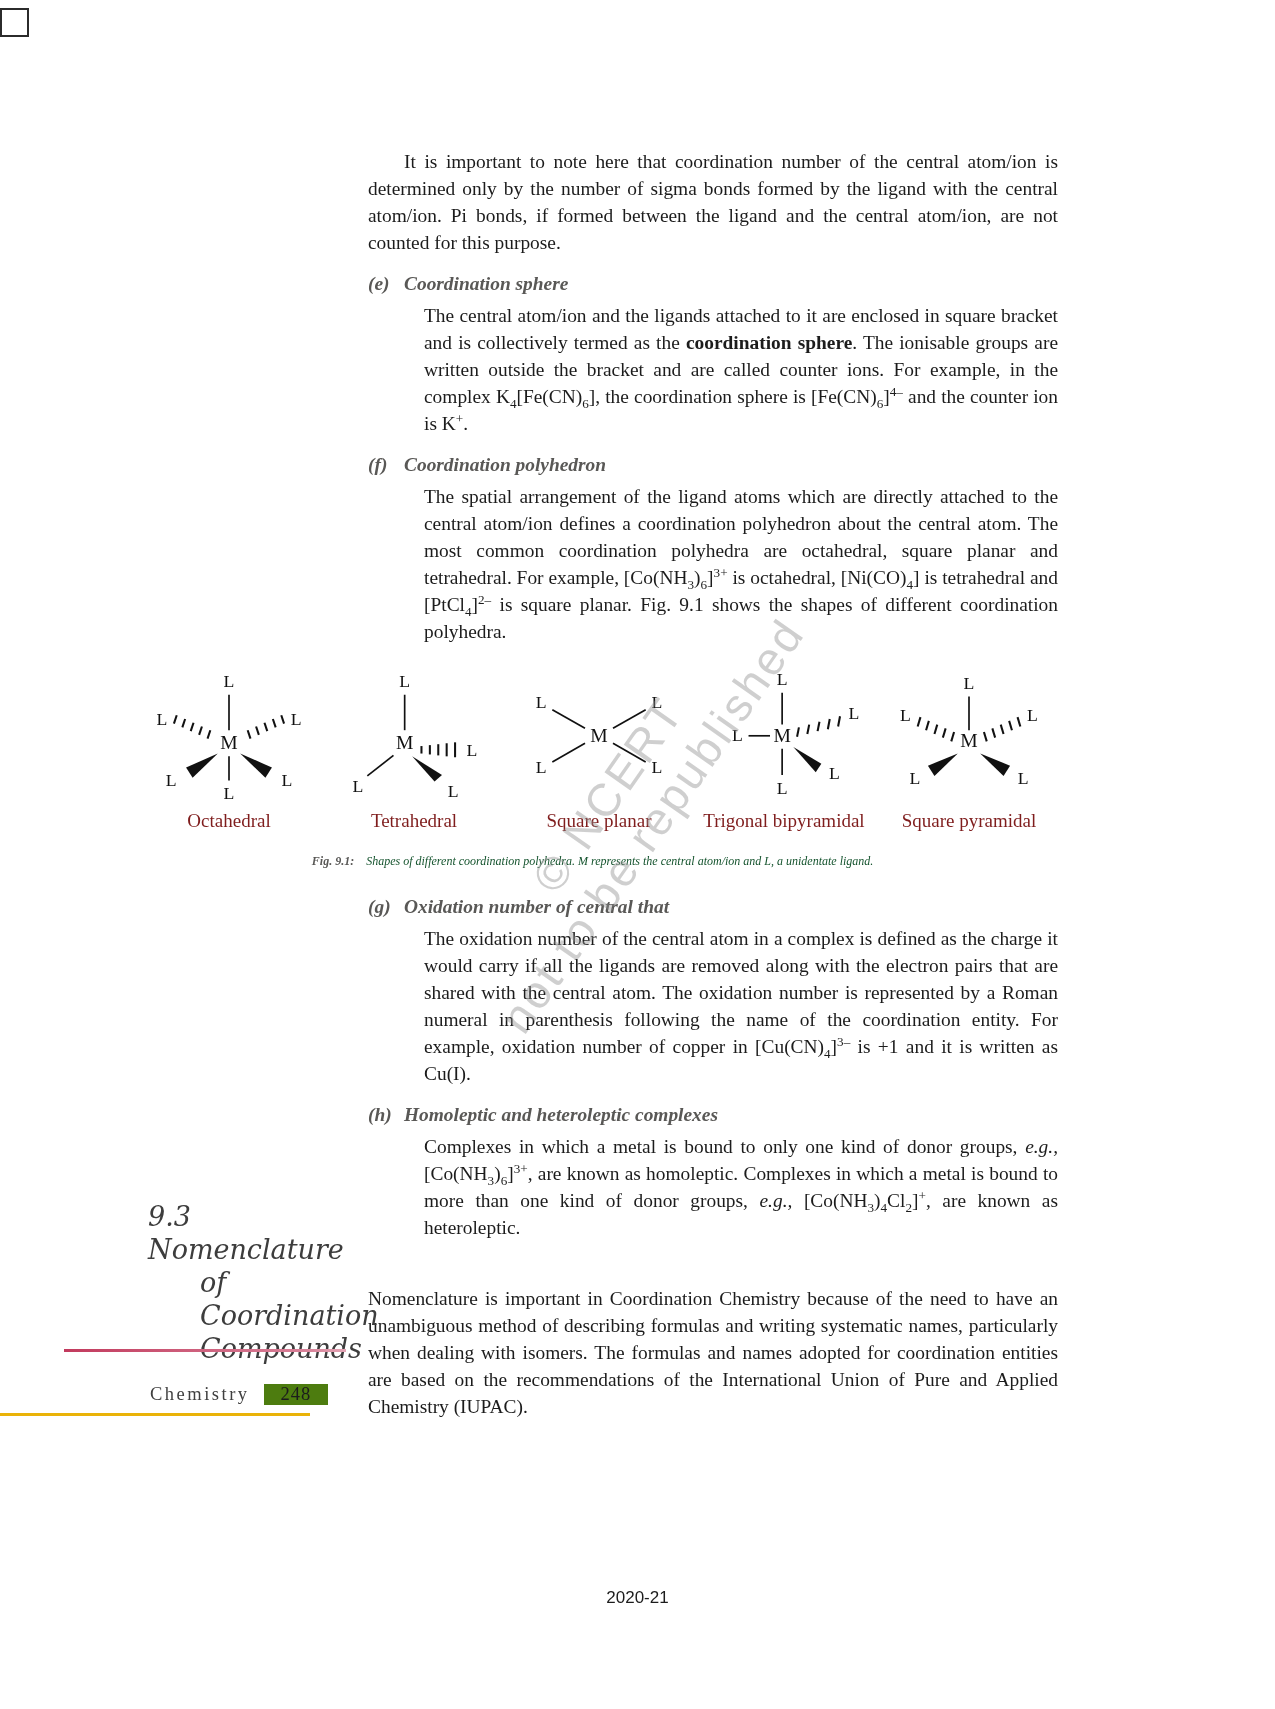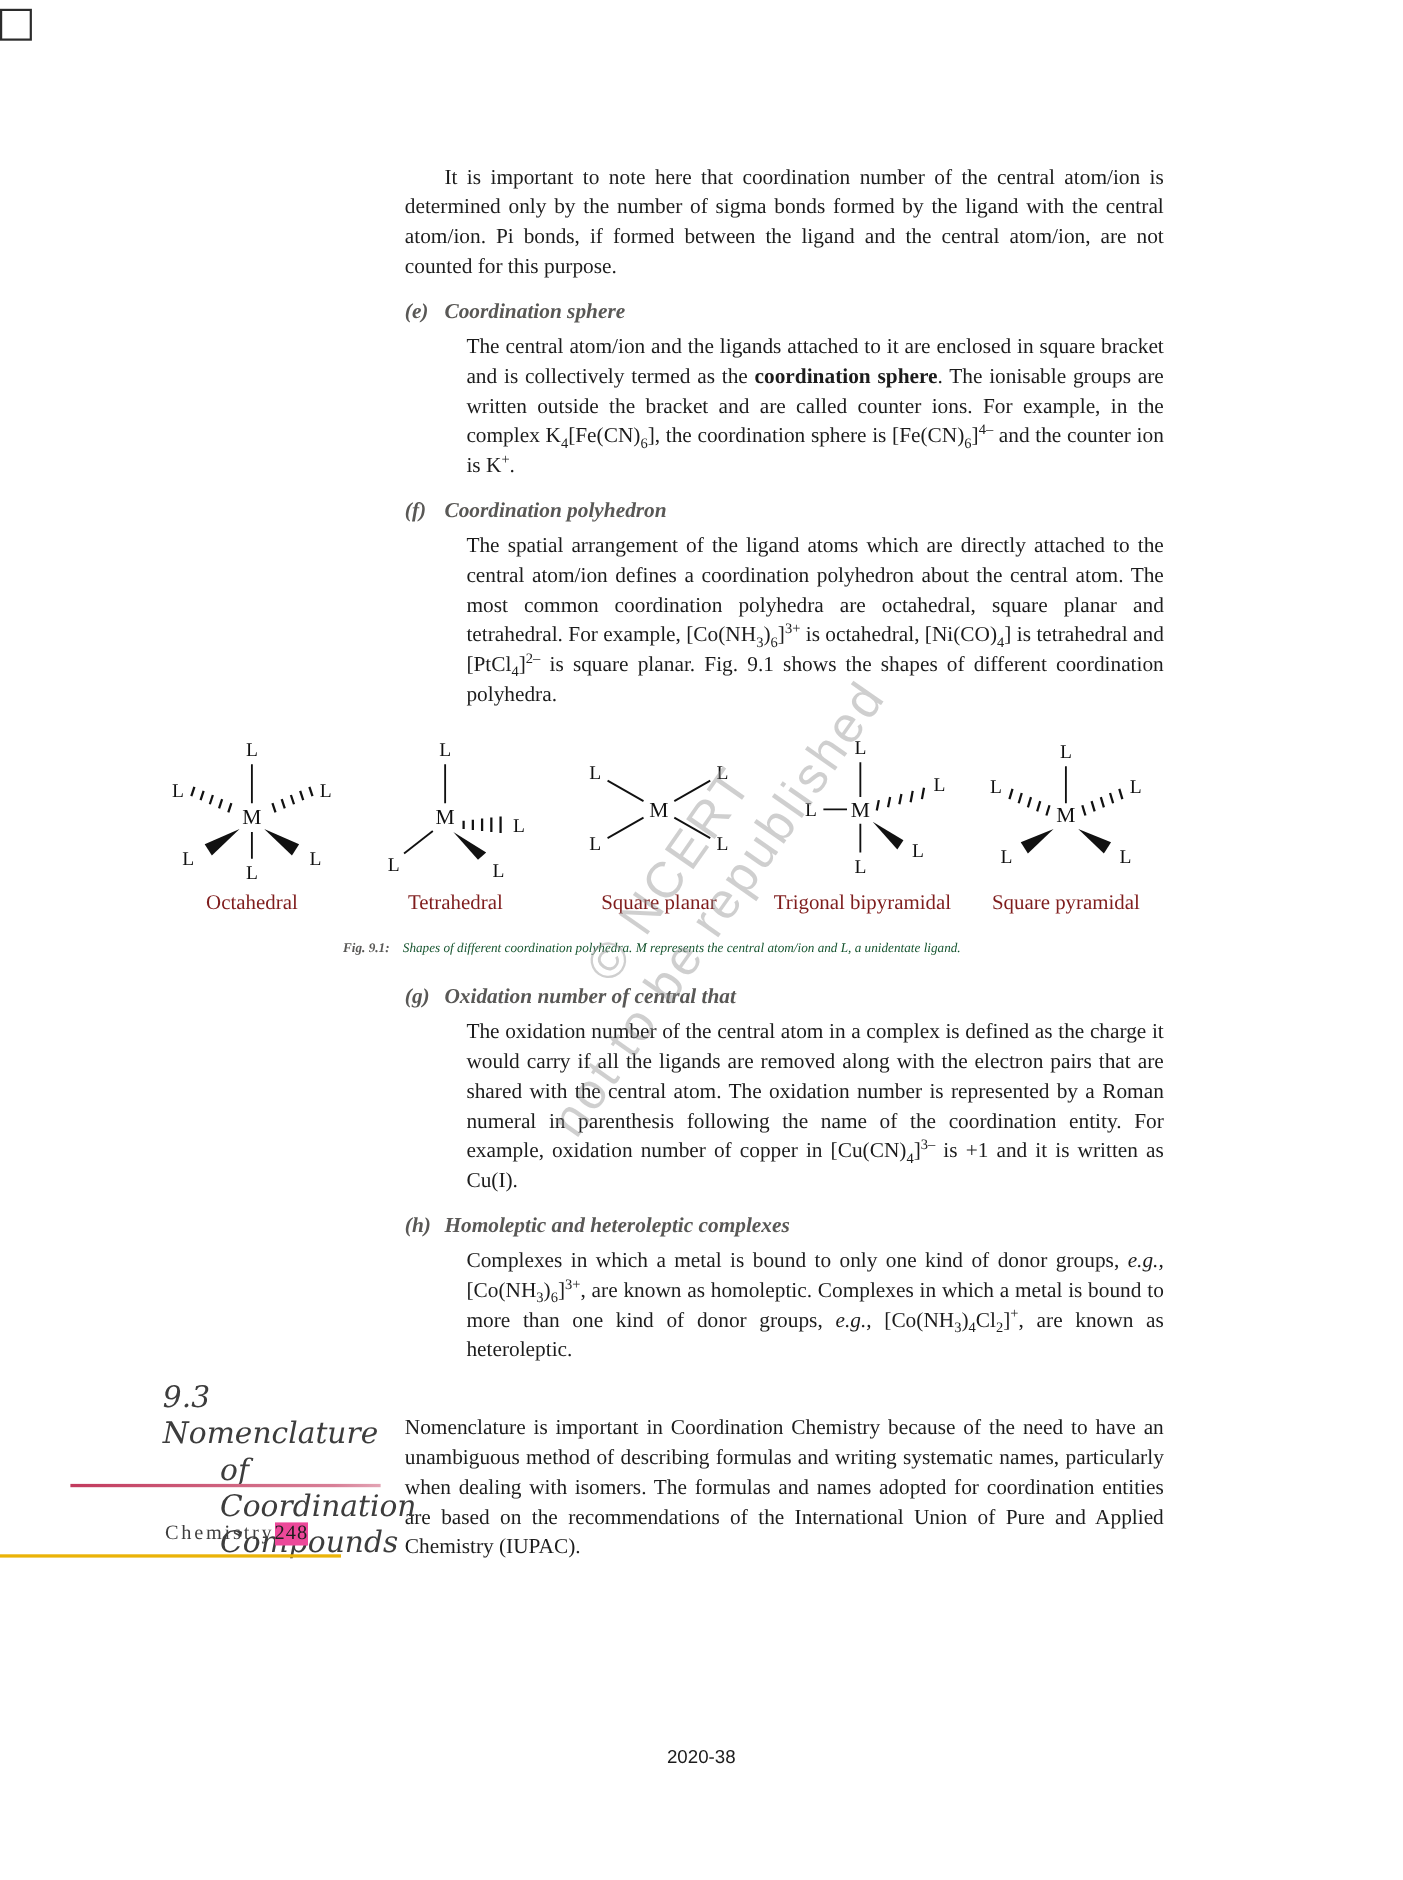--- a/index.html
+++ b/index.html
@@ -38,29 +38,29 @@
   .cap-label { font-weight:bold; color:#595856; white-space:nowrap; }
   .cap-text { width:520px; text-align:left; color:#14532d; }
 
   .watermark { position:absolute; left:330px; top:590px; width:600px; height:440px;
     display:flex; flex-direction:column; align-items:center; justify-content:center;
     transform:rotate(-55deg); color:#8f8f8f; opacity:0.42; pointer-events:none; z-index:4; }
   .wline { font-size:46px; letter-spacing:3px; white-space:nowrap; font-family:"Liberation Sans", sans-serif; }
 
   .nomen-body { margin-top:44px; }
 
-  .margin-head { position:absolute; left:148px; top:1254px; width:210px;
+  .margin-head { position:absolute; left:148px; top:1200px; width:210px;
     font-family:"DejaVu Serif", serif; font-style:italic; color:#3d3d3d;
     font-size:27px; line-height:33px; }
   .margin-head .indent { padding-left:52px; }
   .sec-underline { position:absolute; left:64px; top:1349px; width:282px; height:3px;
     background:linear-gradient(90deg,#c23a5d 0%, #d87f97 85%, #e3a4b4 100%); }
 
   .footer-book { position:absolute; left:150px; top:1384px; font-size:18.5px; letter-spacing:2.5px; color:#3f3f3f; }
-  .footer-page { display:inline-block; margin-left:0; background:#ec4899; padding:0 0; letter-spacing:1px; color:#1c1c1c; }
+  .footer-page { display:inline-block; margin-left:14px; background:#4d7c0f; padding:0 17px; letter-spacing:1px; color:#1c1c1c; }
   .footer-rule { position:absolute; left:0; top:1413px; width:310px; height:3px; background:#eab308; }
 
   .year { position:absolute; left:0; right:0; top:1588px; text-align:center; font-size:17px; color:#1c1c1c; font-family:"Liberation Sans", sans-serif; }
 </style>
 </head>
 <body>
 
 <div class="page">
 
   <div class="crop-square"></div>
@@ -259,15 +259,15 @@
     <div class="indent">Coordination</div>
     <div class="indent">Compounds</div>
   </div>
   <div class="sec-underline"></div>
 
   <div class="footer-book">
     <span>Chemistry</span><span class="footer-page">248</span>
   </div>
   <div class="footer-rule"></div>
 
-  <div class="year">2020-38</div>
+  <div class="year">2020-21</div>
 
 </div>
 
 </body></html>

